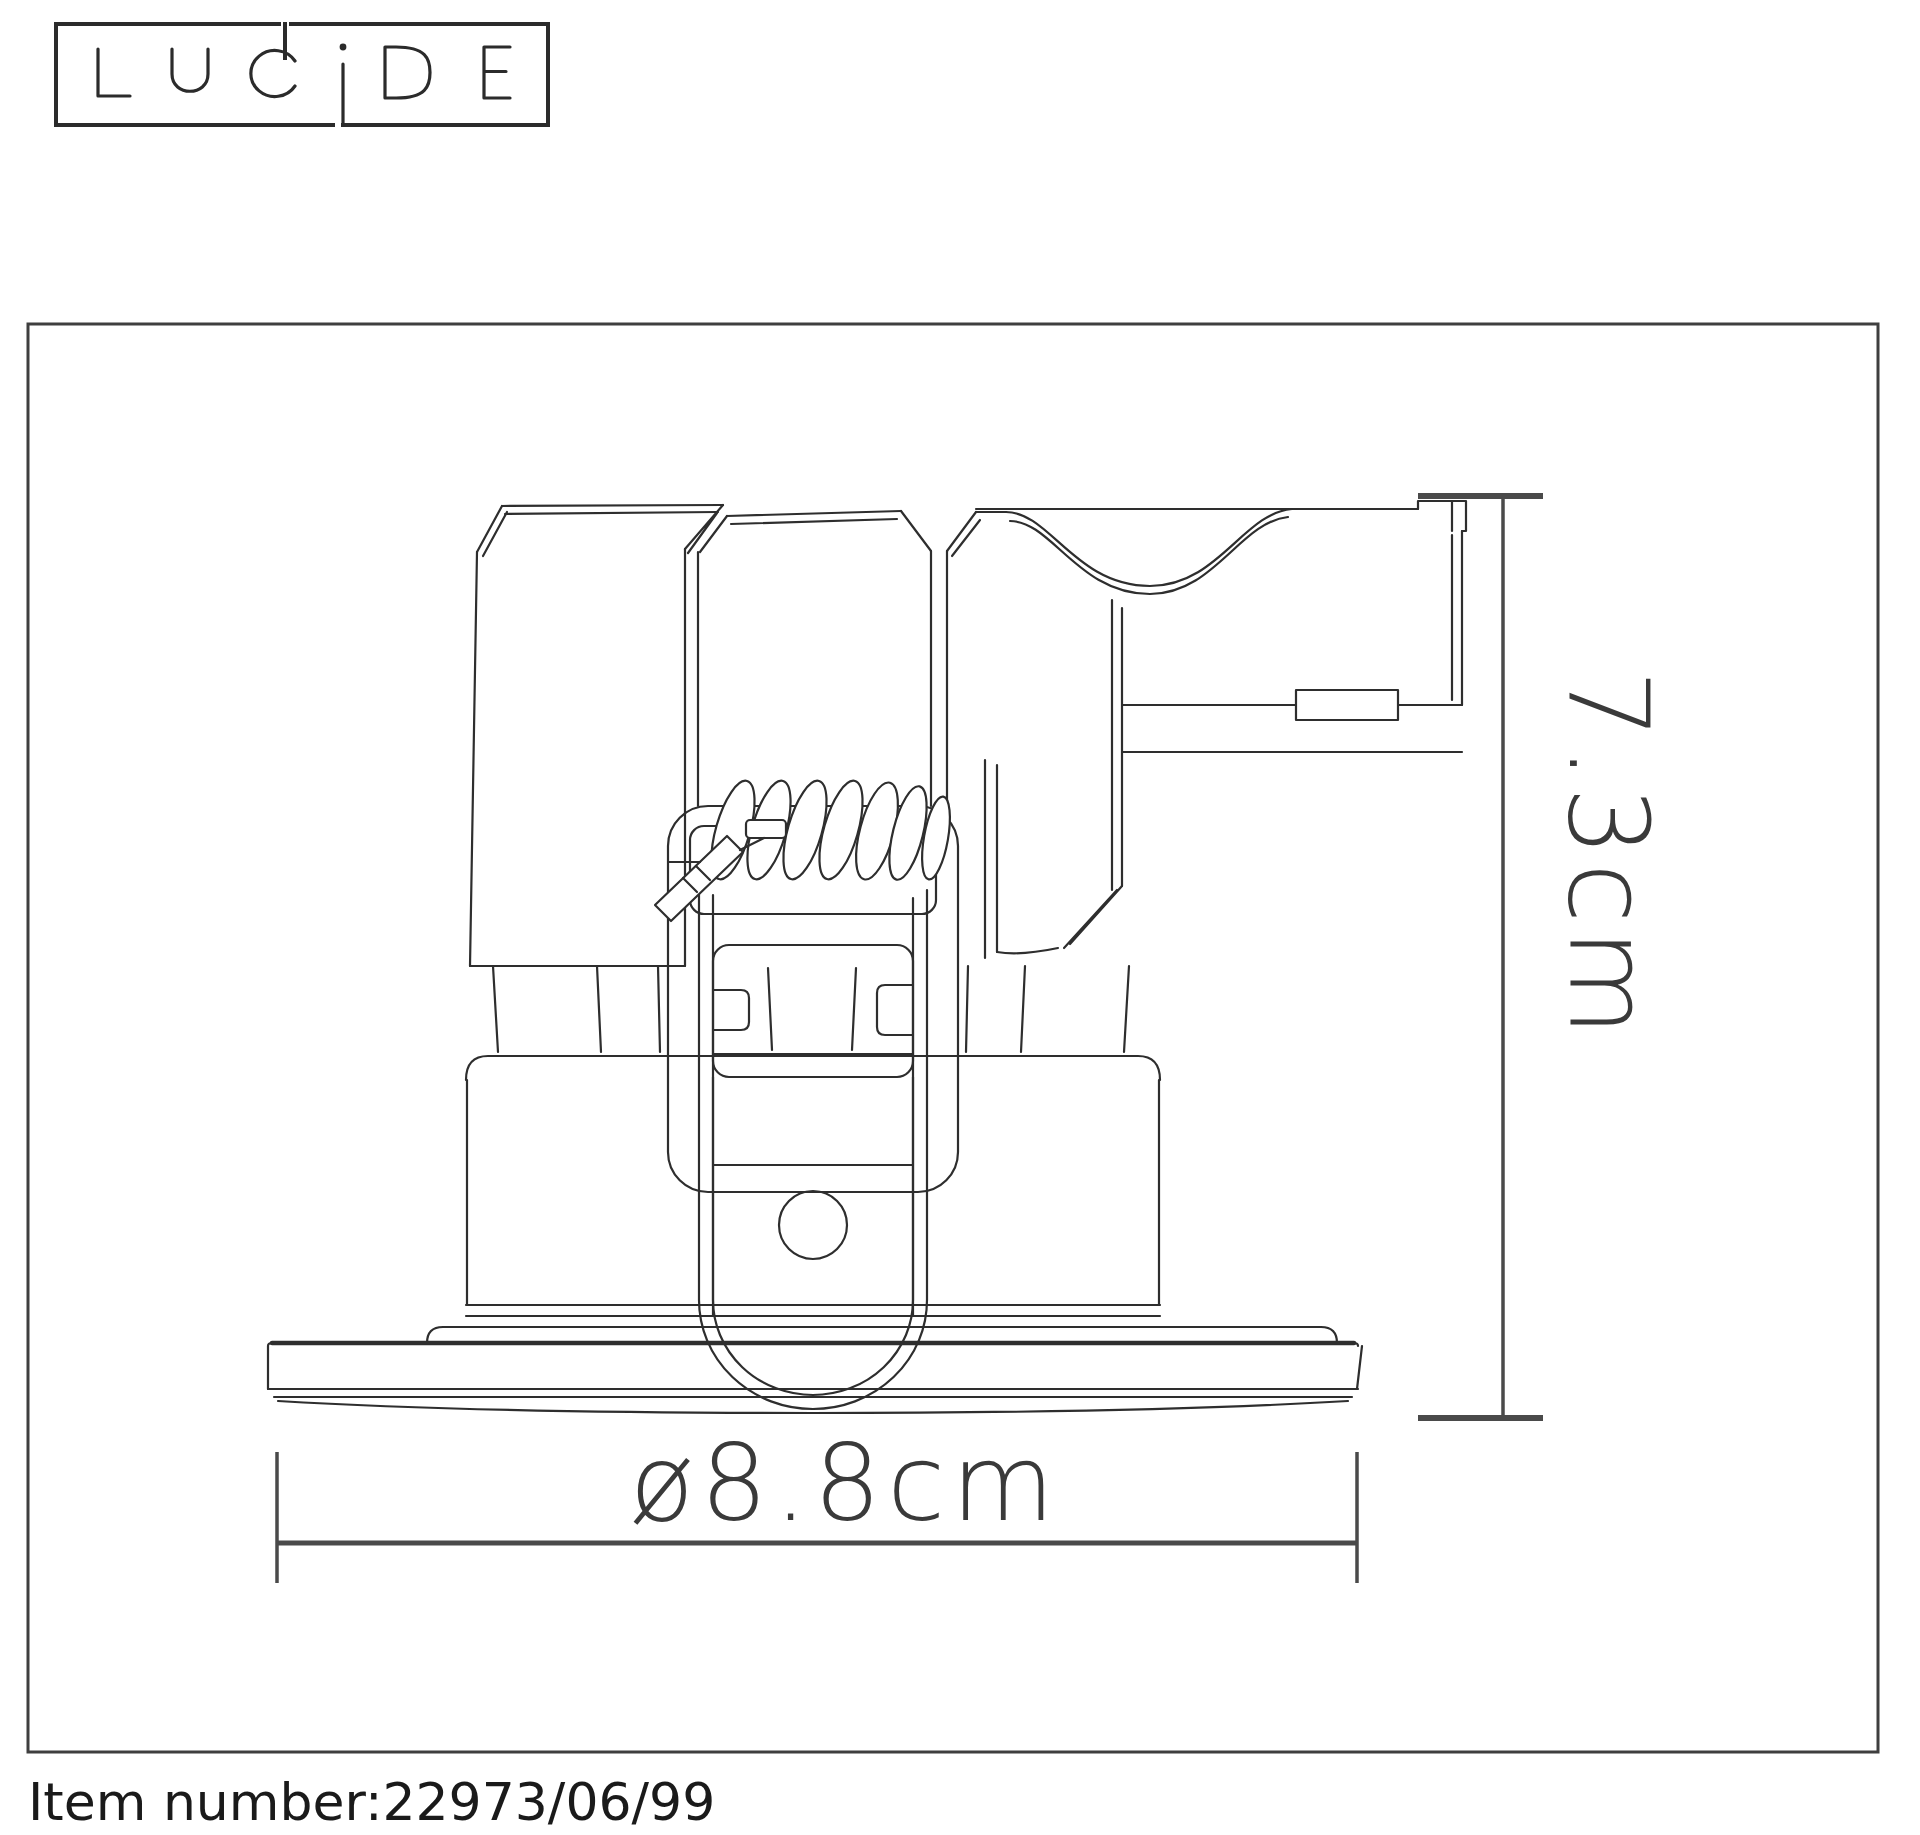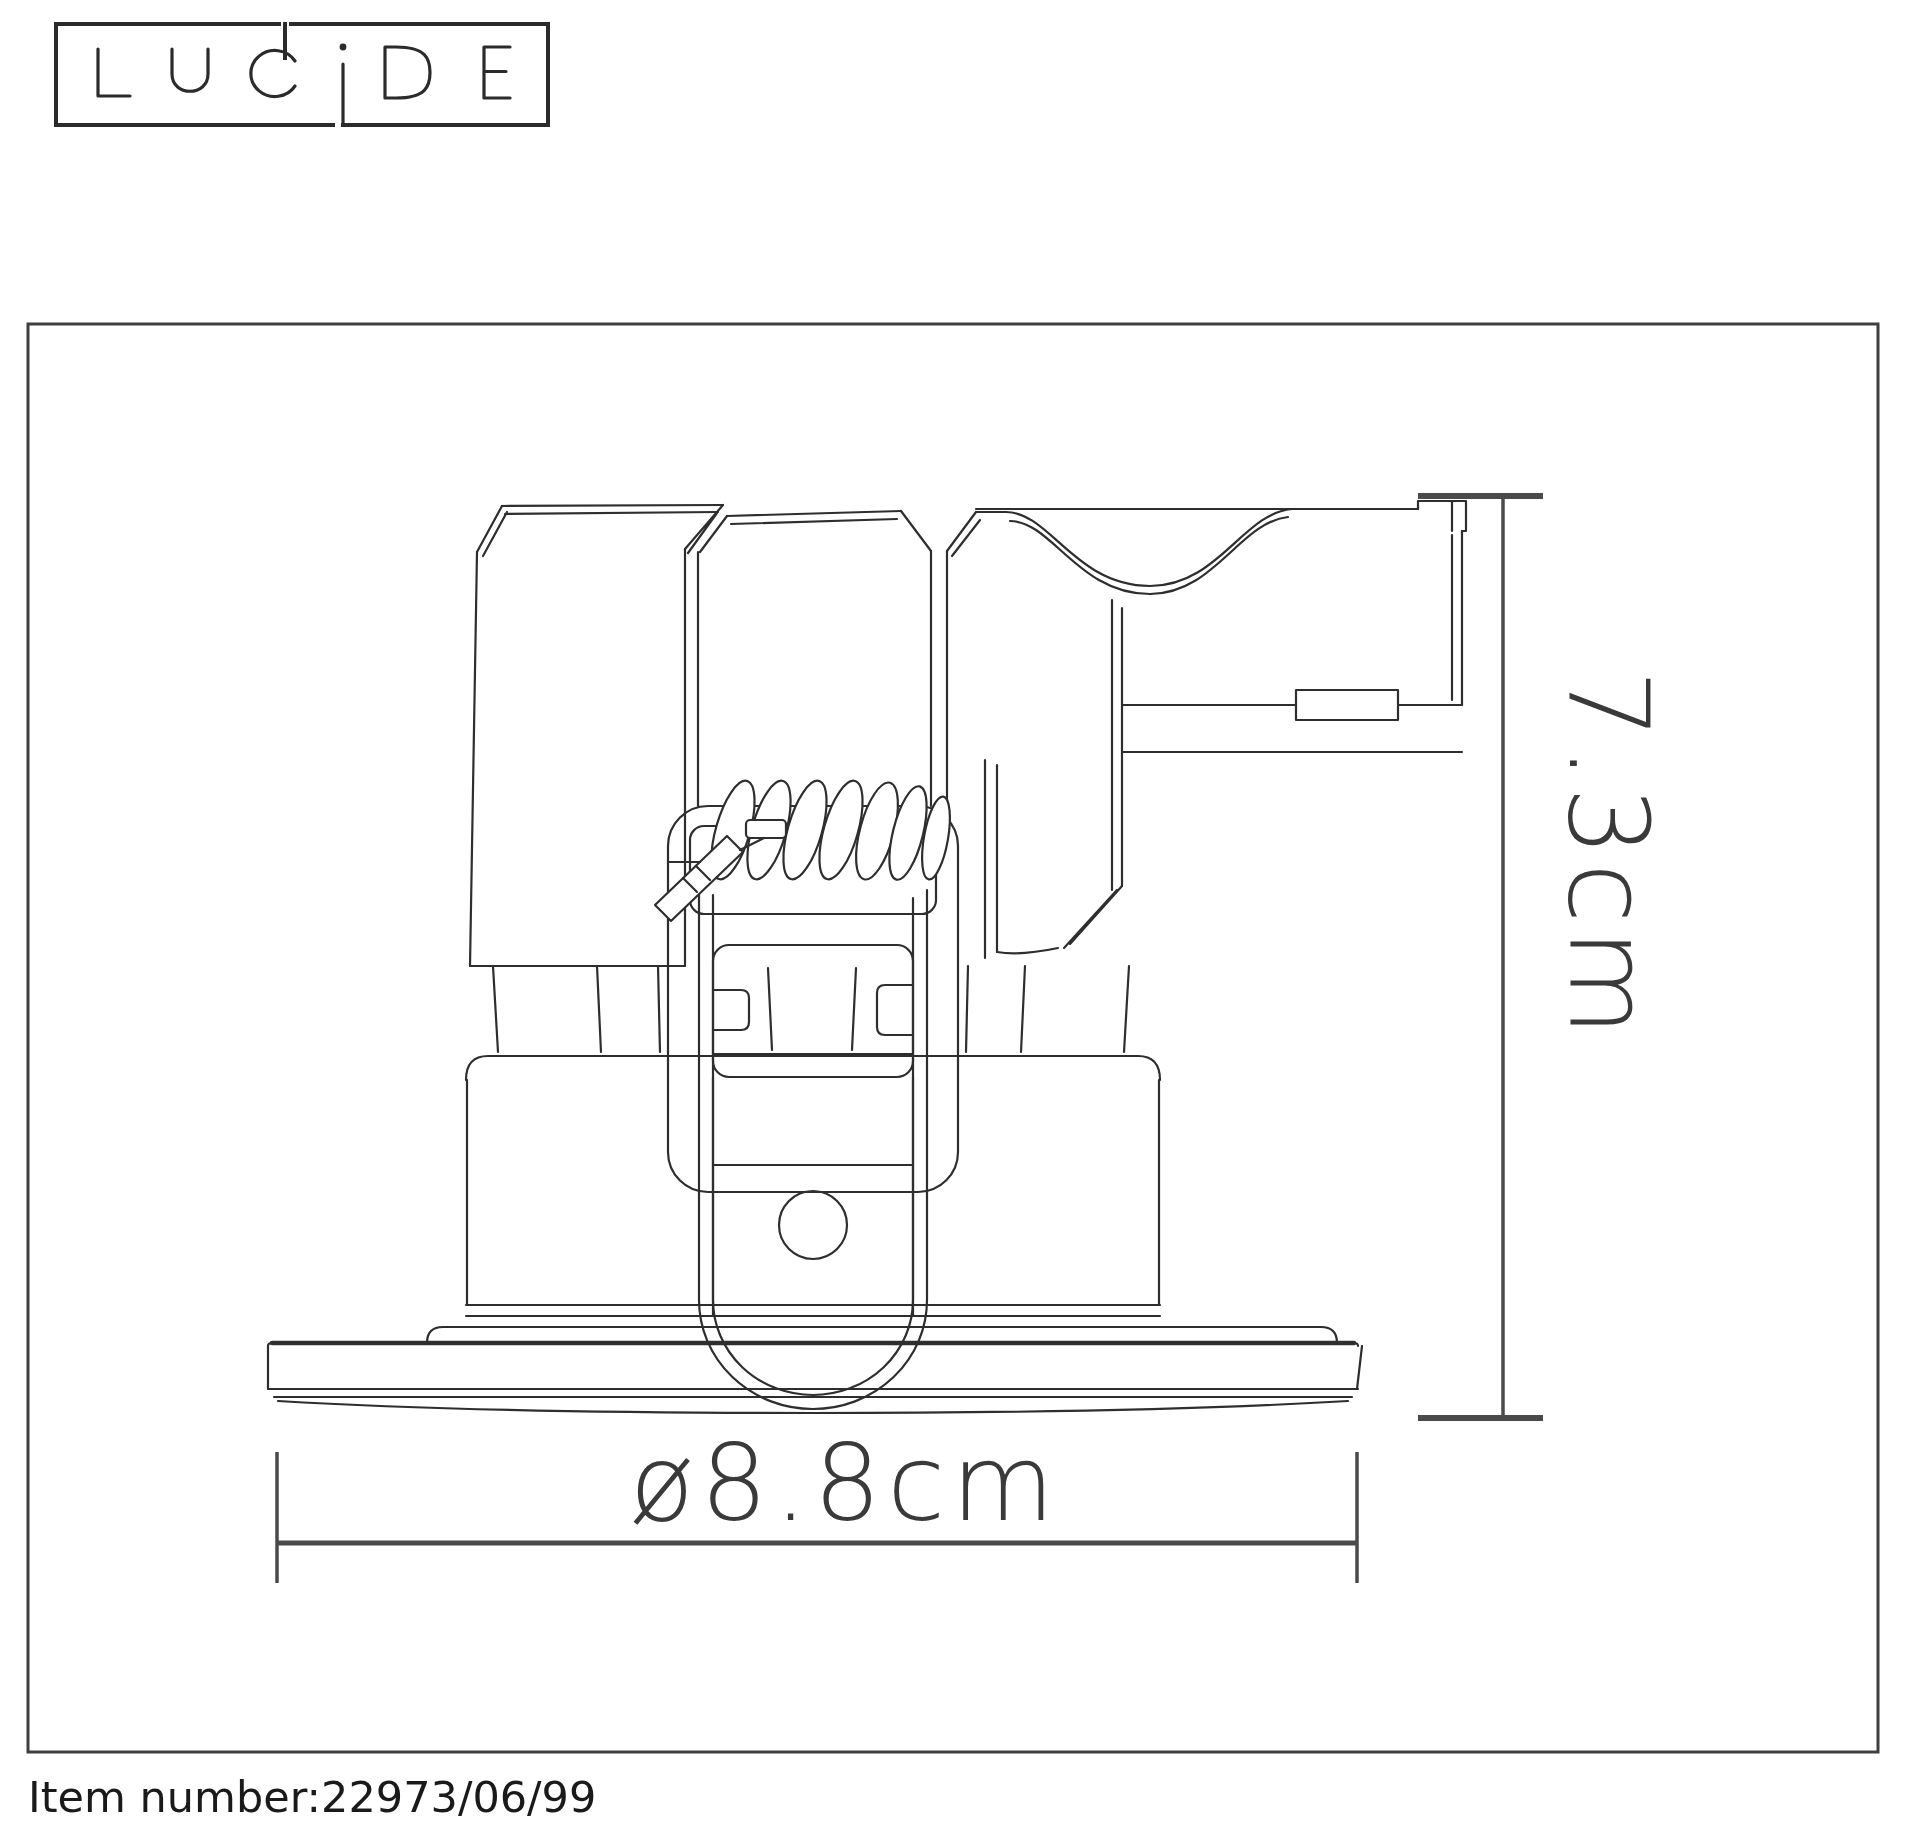--- a/index.html
+++ b/index.html
@@ -8,21 +8,21 @@
     width:1920px;height:1835px;
     background:var(--bg,#fff);
     font-family:"DejaVu Sans",sans-serif;
     overflow:hidden;
   }
   .logo-wrap{position:absolute;left:36px;top:0;}
   .drawing-svg{position:absolute;left:0;top:0;}
   .visually-hidden{position:absolute;width:1px;height:1px;overflow:hidden;clip:rect(0 0 0 0);white-space:nowrap;}
   .footer-item{
     position:absolute;left:28px;top:1772px;
-    font-size:43px;color:#1a1a1a;letter-spacing:0;
+    font-size:52px;color:#1a1a1a;letter-spacing:0;
     font-family:"DejaVu Sans","Liberation Sans",sans-serif;
   }
   svg .ln{stroke:var(--line,#2e2e2e);stroke-width:2.2;fill:none;stroke-linecap:round;stroke-linejoin:round;}
   svg .lnw{stroke:var(--line,#2e2e2e);stroke-width:2.2;fill:#fff;stroke-linejoin:round;}
   svg .thick{stroke:var(--line,#2e2e2e);stroke-width:4.5;fill:none;stroke-linecap:round;}
   svg .dim{stroke:var(--dim,#4a4a4a);fill:none;}
   svg .dimtext{
     fill:var(--text,#3a3a3a);
     font-family:"DejaVu Sans","Liberation Sans",sans-serif;
     font-weight:300;letter-spacing:6px;

